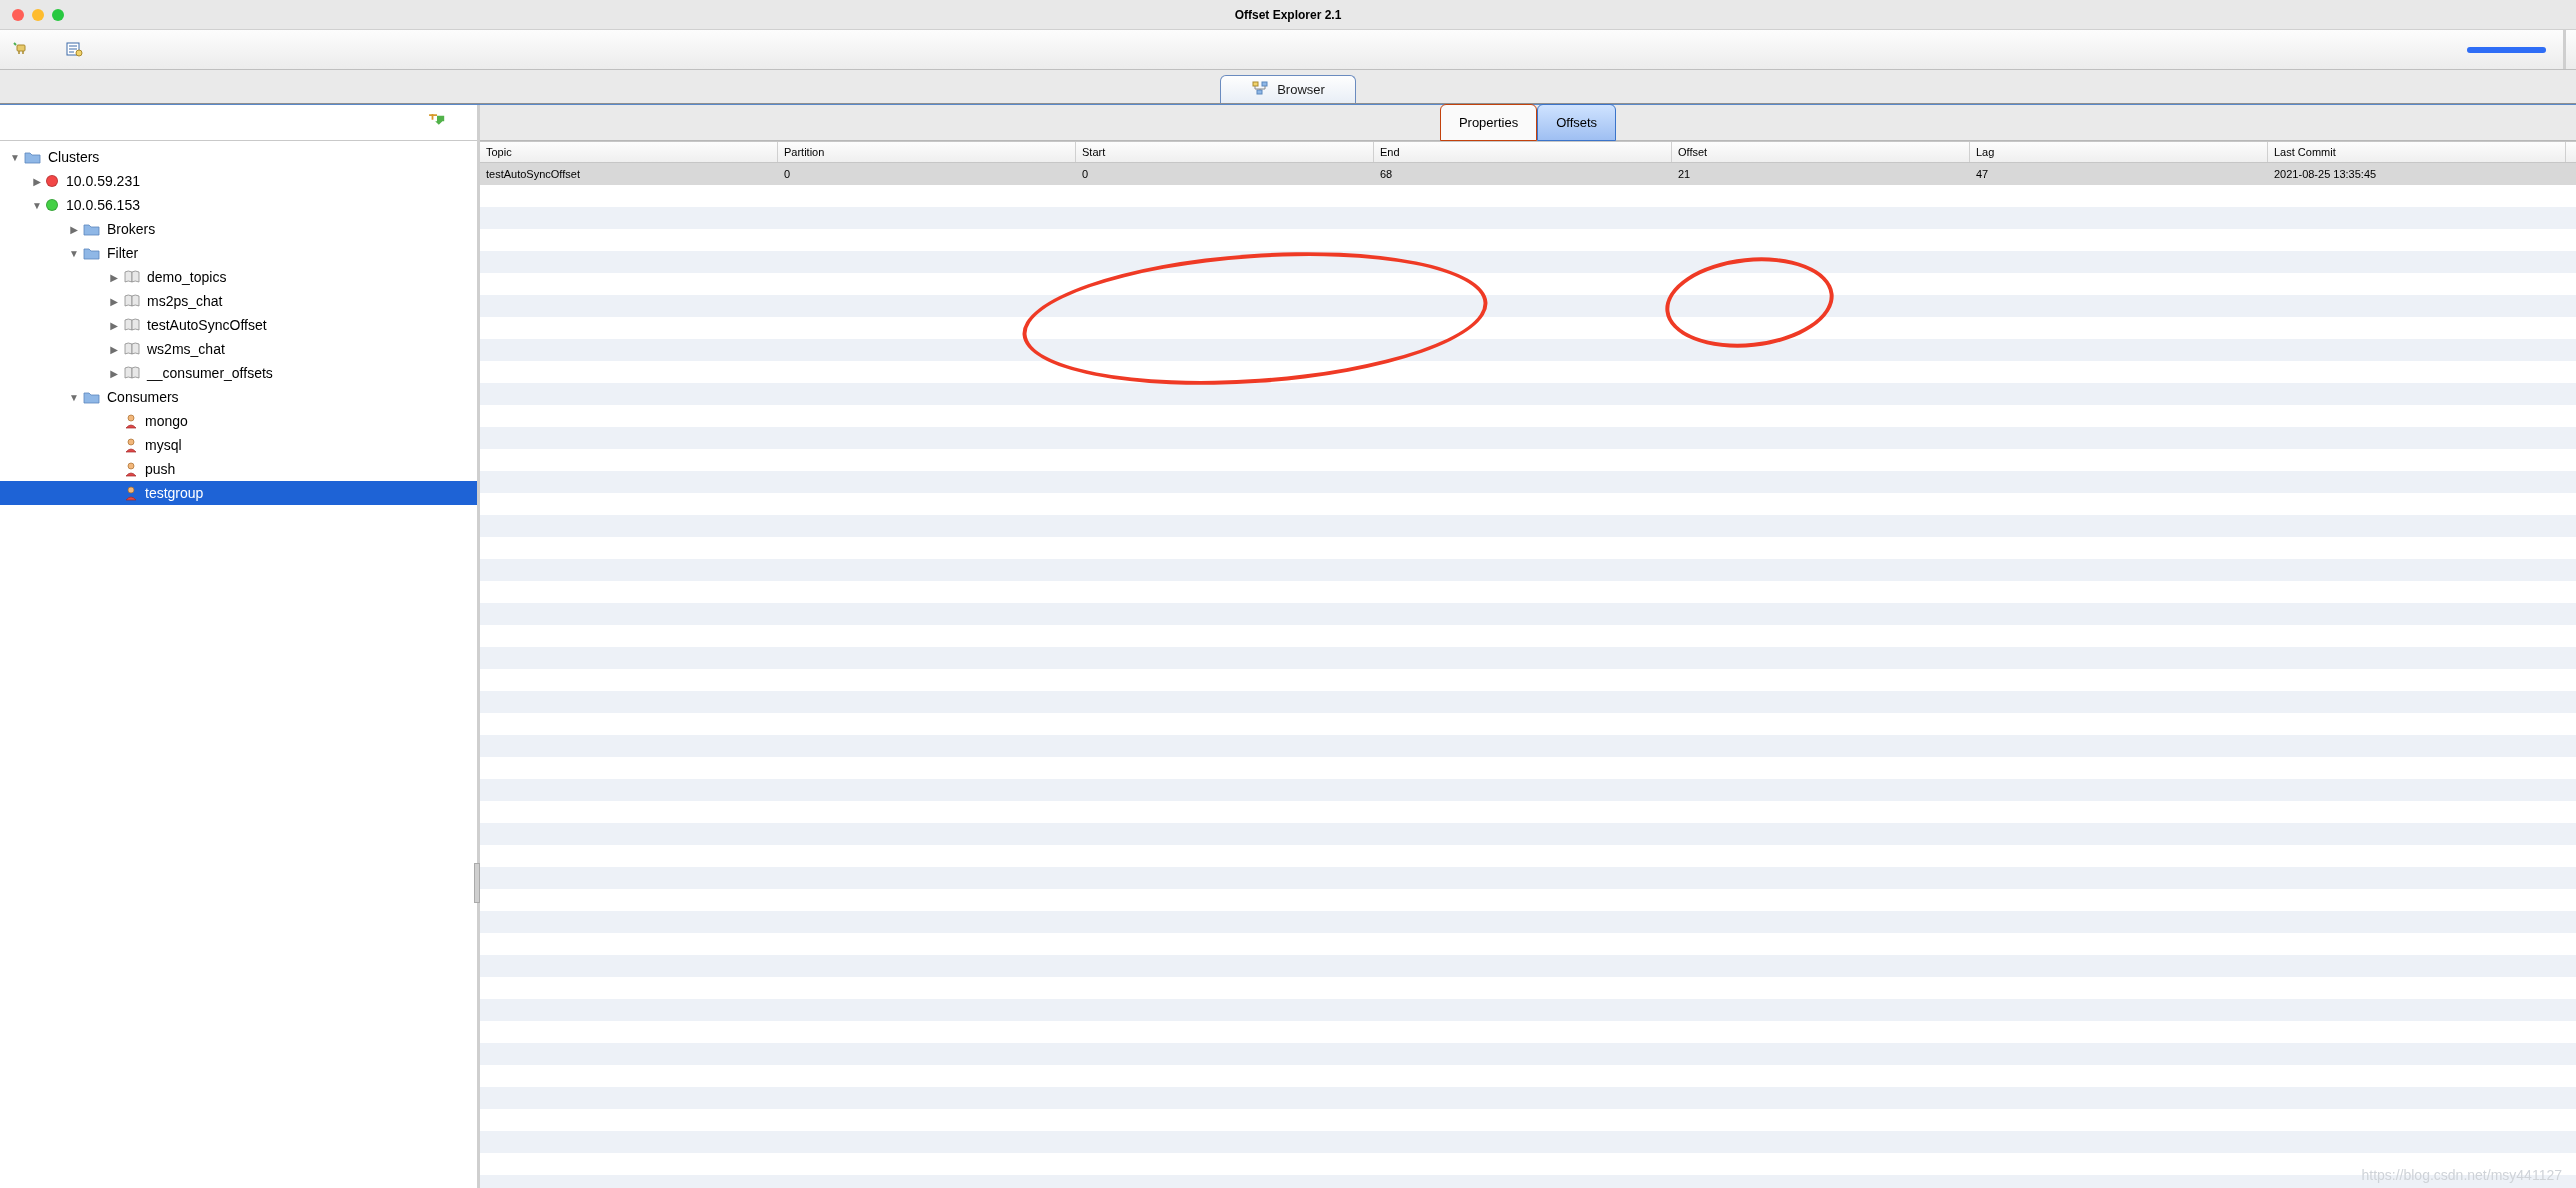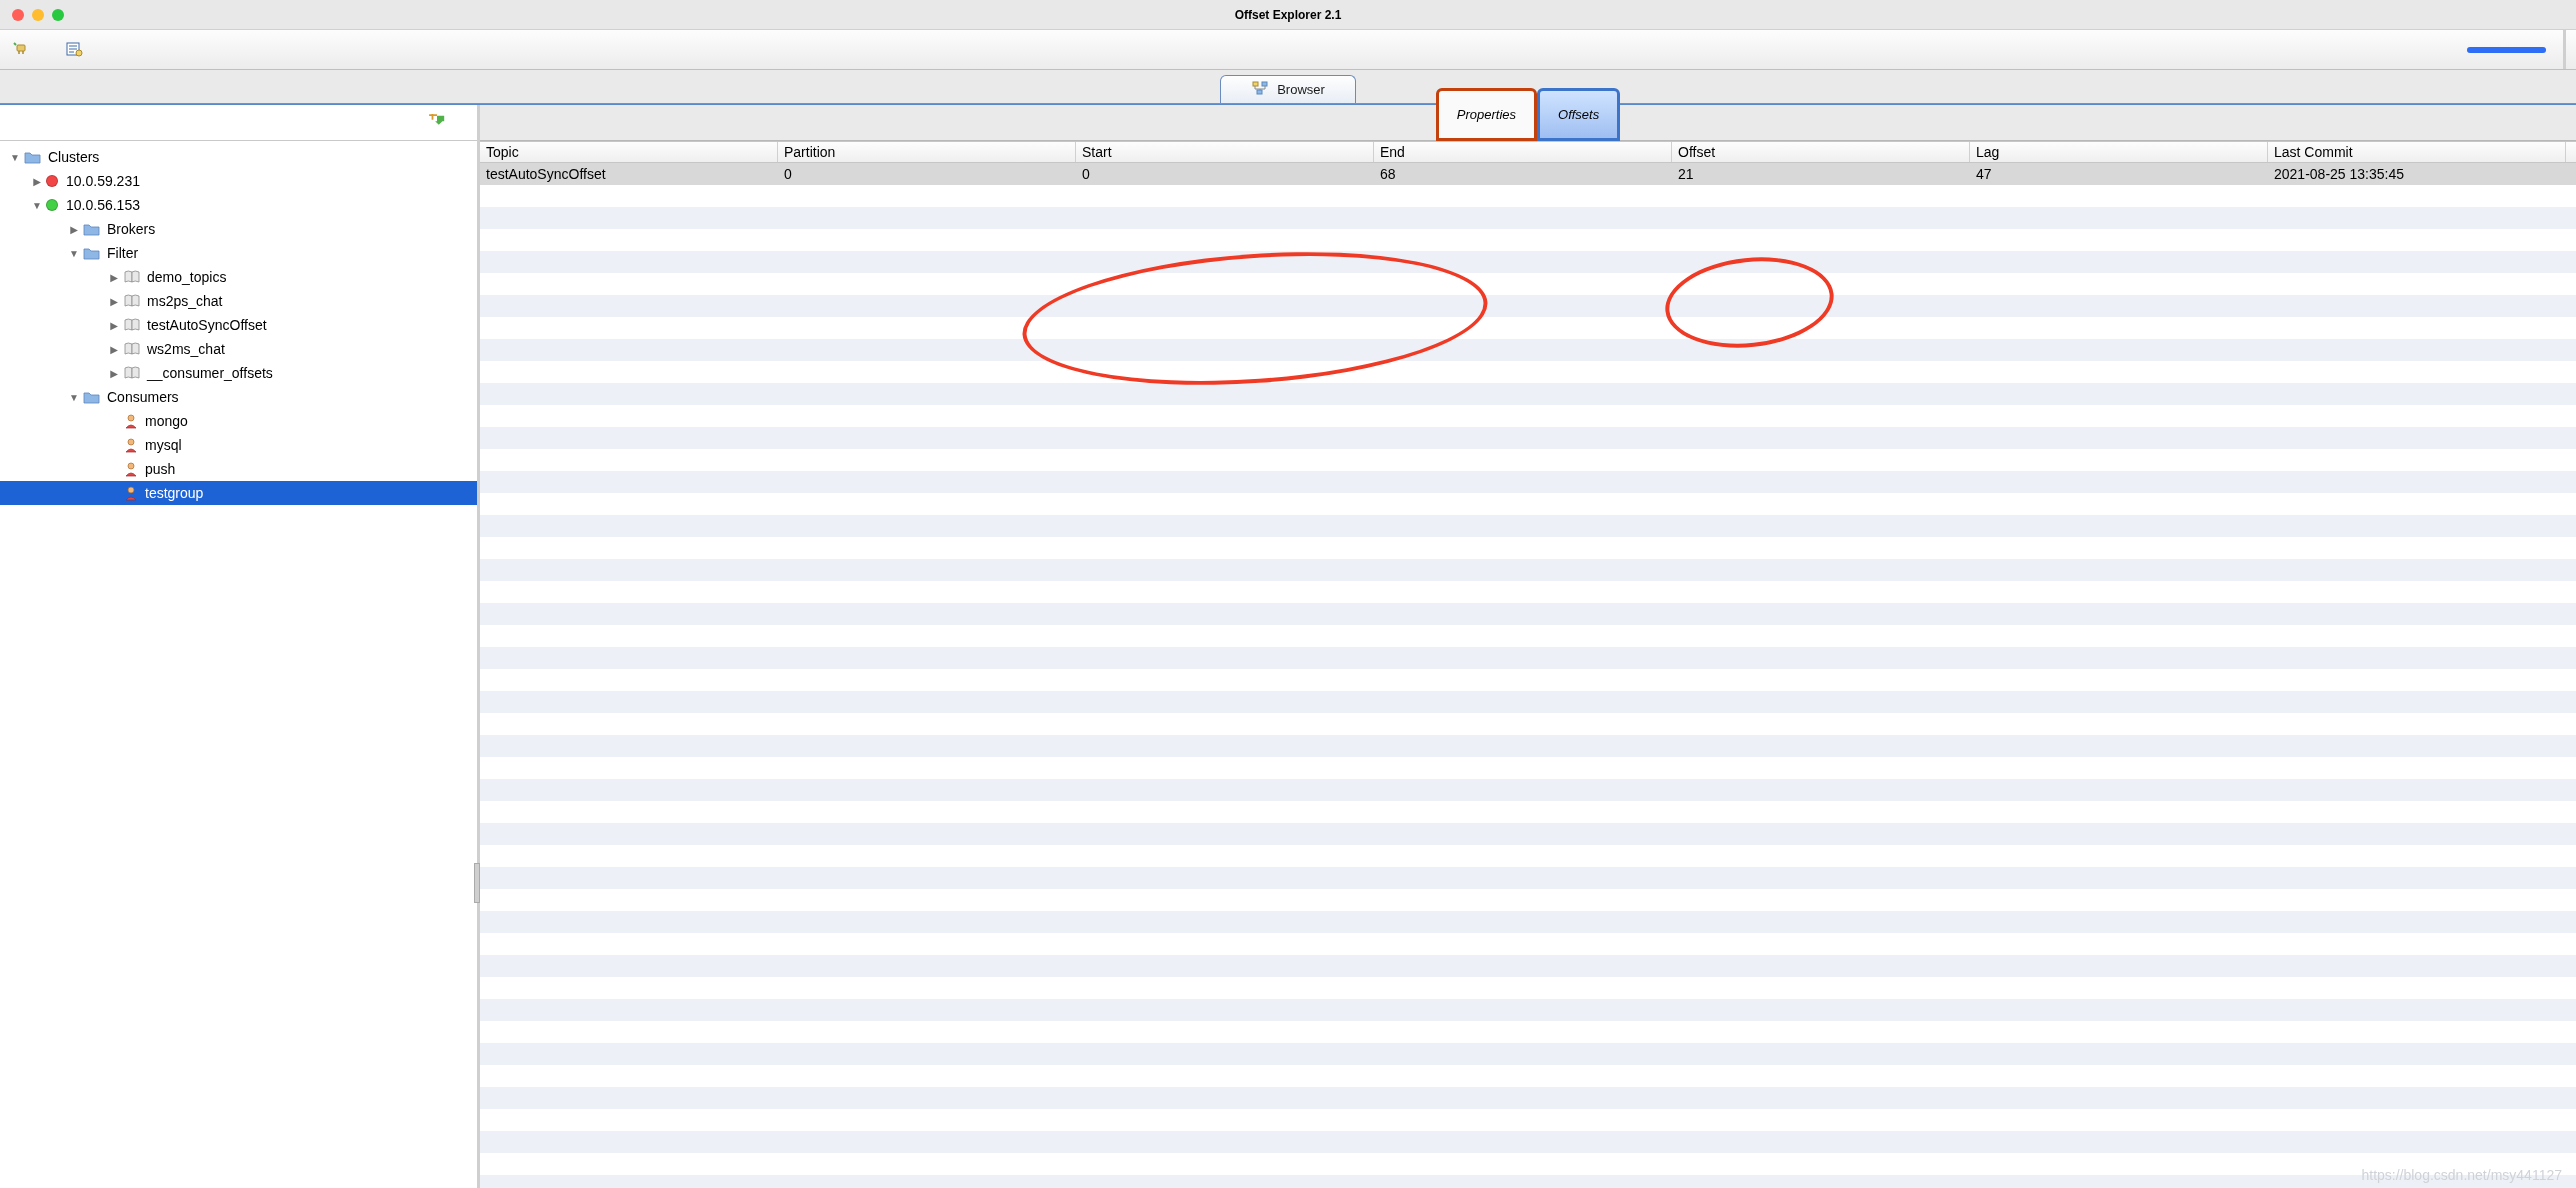--- a/index.html
+++ b/index.html
@@ -179,28 +179,27 @@
   .main-tabs-row {
     height: 36px;
     background: #eaeaea;
     border-bottom: 1px solid #b8b8b8;
     display: flex;
     align-items: flex-end;
     justify-content: center;
     gap: 0;
   }
   .main-tab {
-    padding: 16px 18px;
-    border: 3px solid #c2410c;
+    padding: 10px 18px;
+    border: 1px solid #c2410c;
     background: #fafafa;
     border-radius: 6px 6px 0 0;
     font-size: 13px;
     cursor: pointer;
     margin-bottom: -1px;
-    font-style: italic;
   }
   .main-tab.active {
     background: linear-gradient(#cfe3ff, #9fbff2);
     border-color: #3b74c9;
     font-weight: 500;
   }
 
   .main-toolbar {
     height: 42px;
     background: linear-gradient(#fdfdfd, #f2f2f2);
@@ -227,21 +226,21 @@
     height: 24px;
     border: 1px solid #b0b0b0;
     background: #fff;
     padding: 0 6px;
   }
 
   
   .table {
     display: flex;
     flex-direction: column;
-    font-size: 14px;
+    font-size: 11px;
   }
   .table-header, .table-row {
     display: grid;
     grid-template-columns: 298px 298px 298px 298px 298px 298px 298px;
     height: 22px;
     align-items: center;
   }
   .table-header {
     background: linear-gradient(#fdfdfd, #efefef);
     border-top: 1px solid #c6c6c6;

